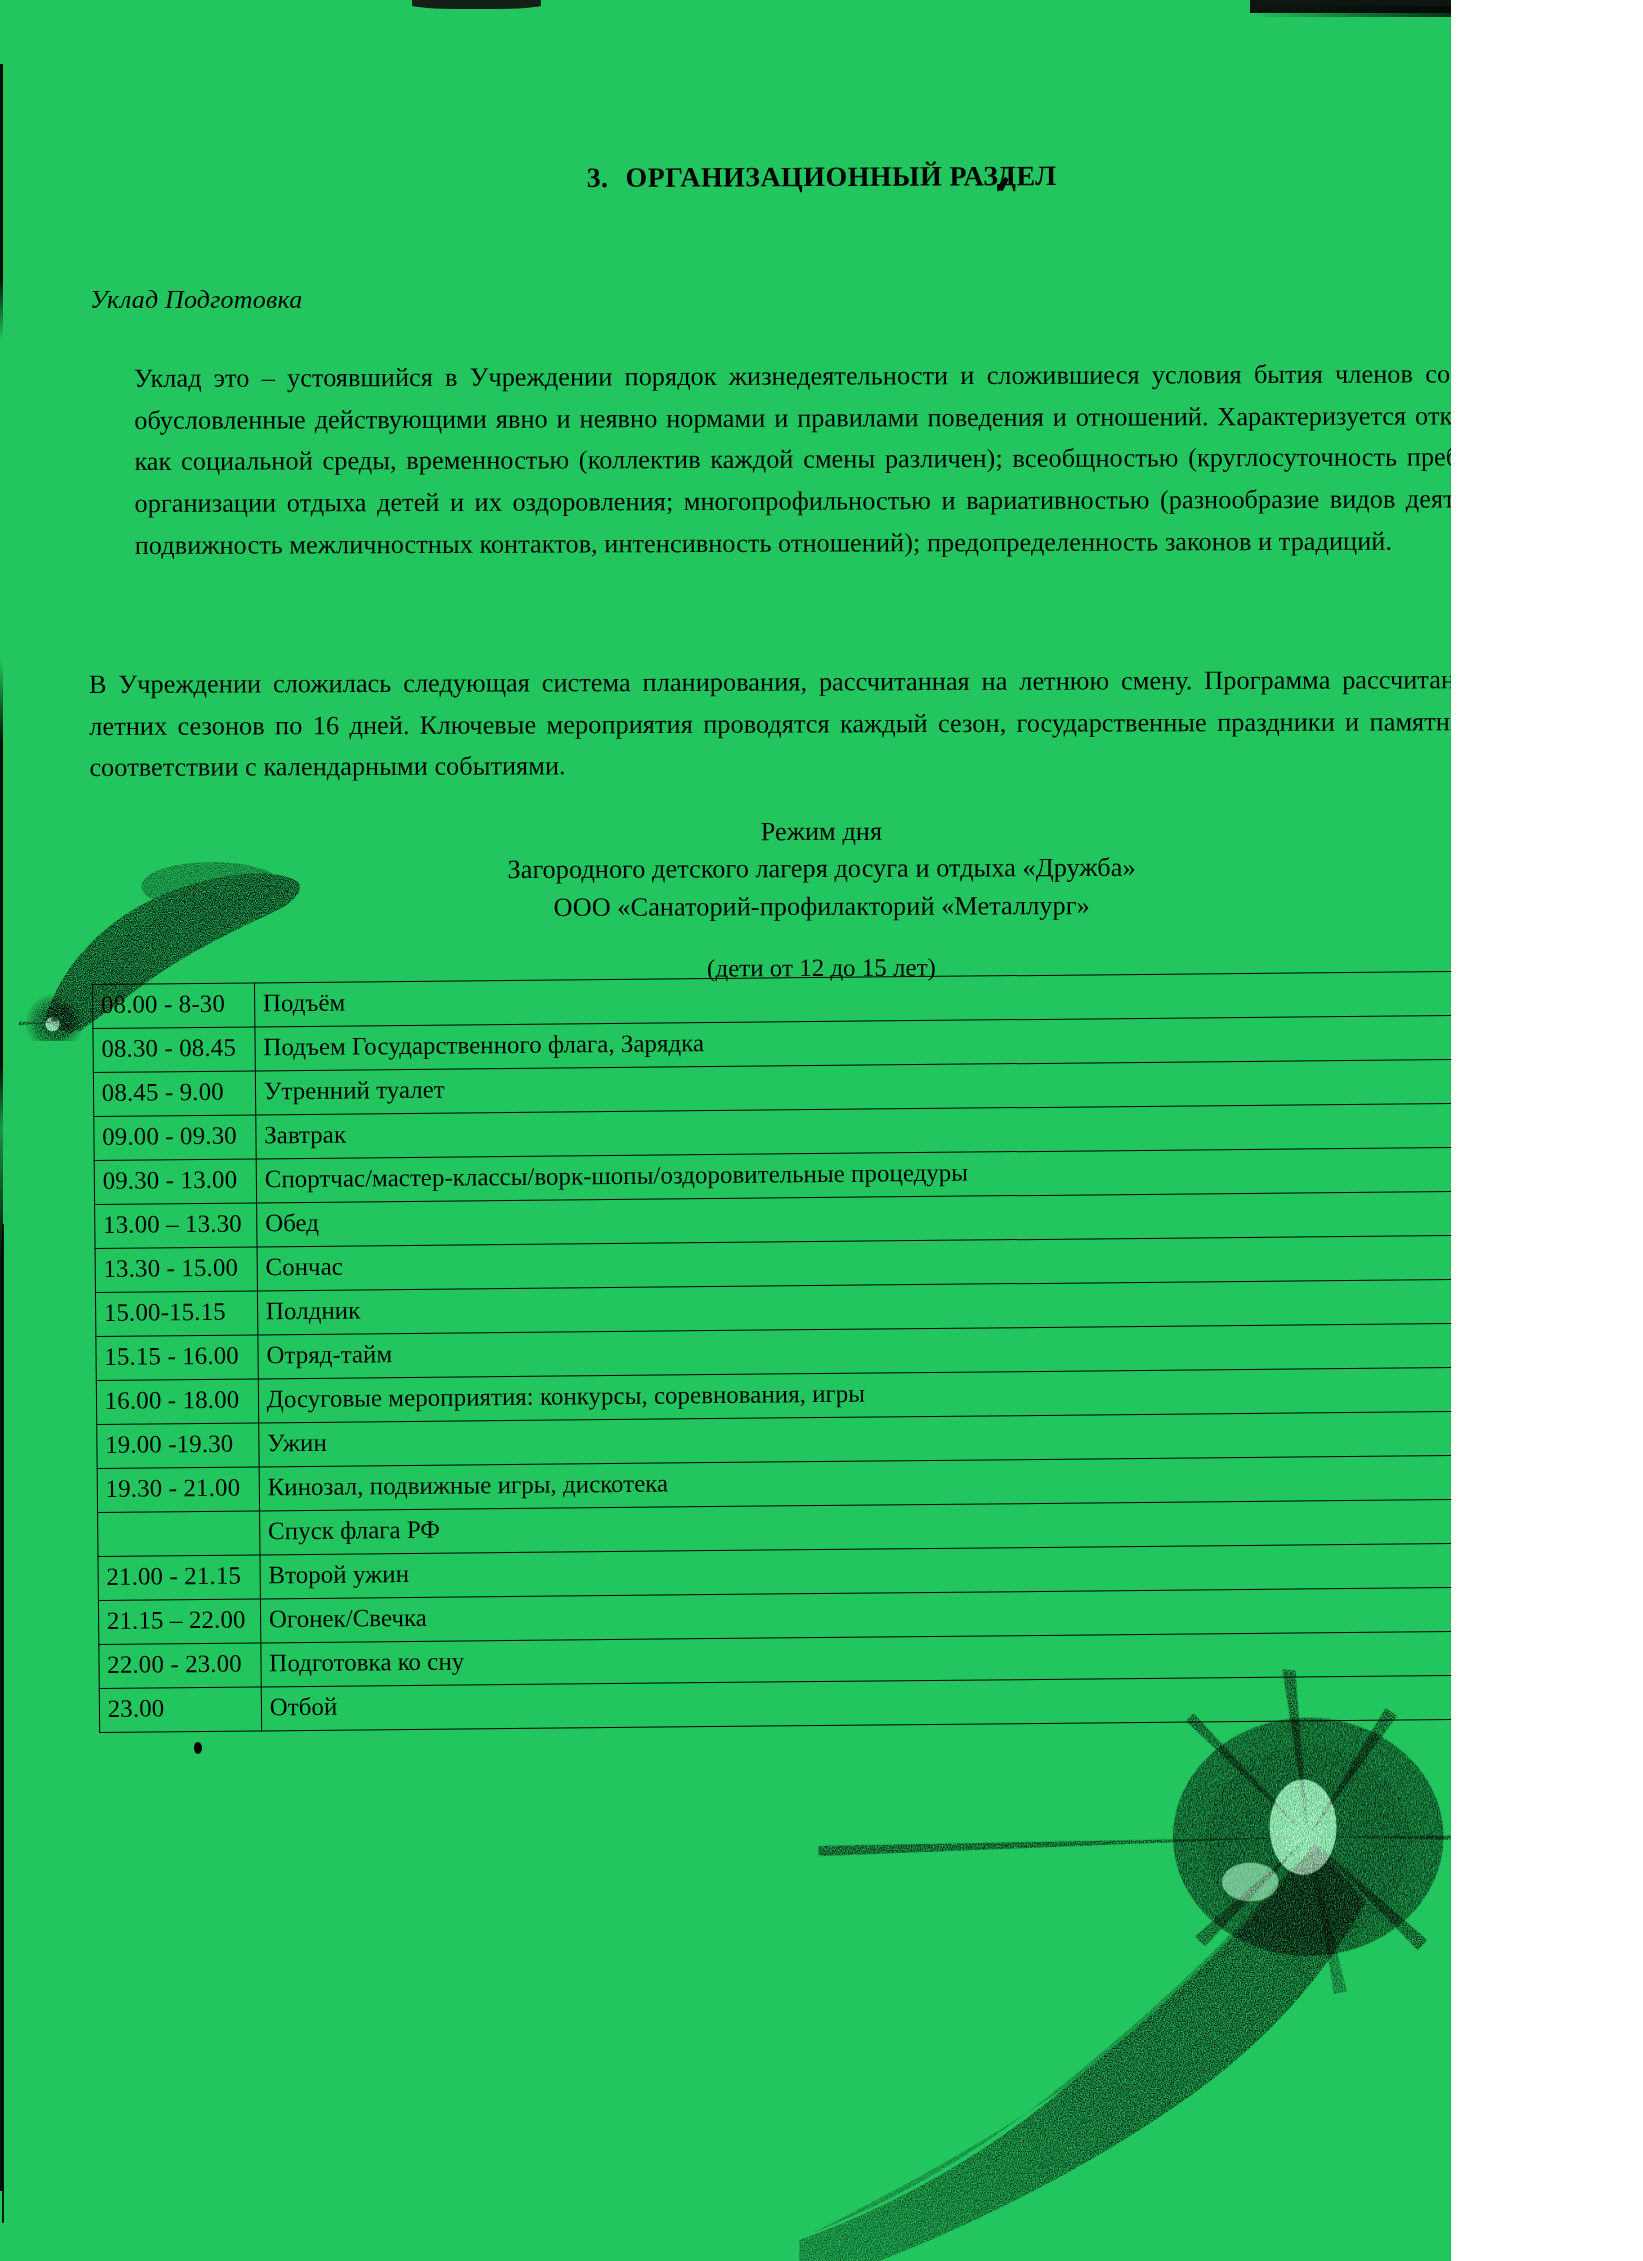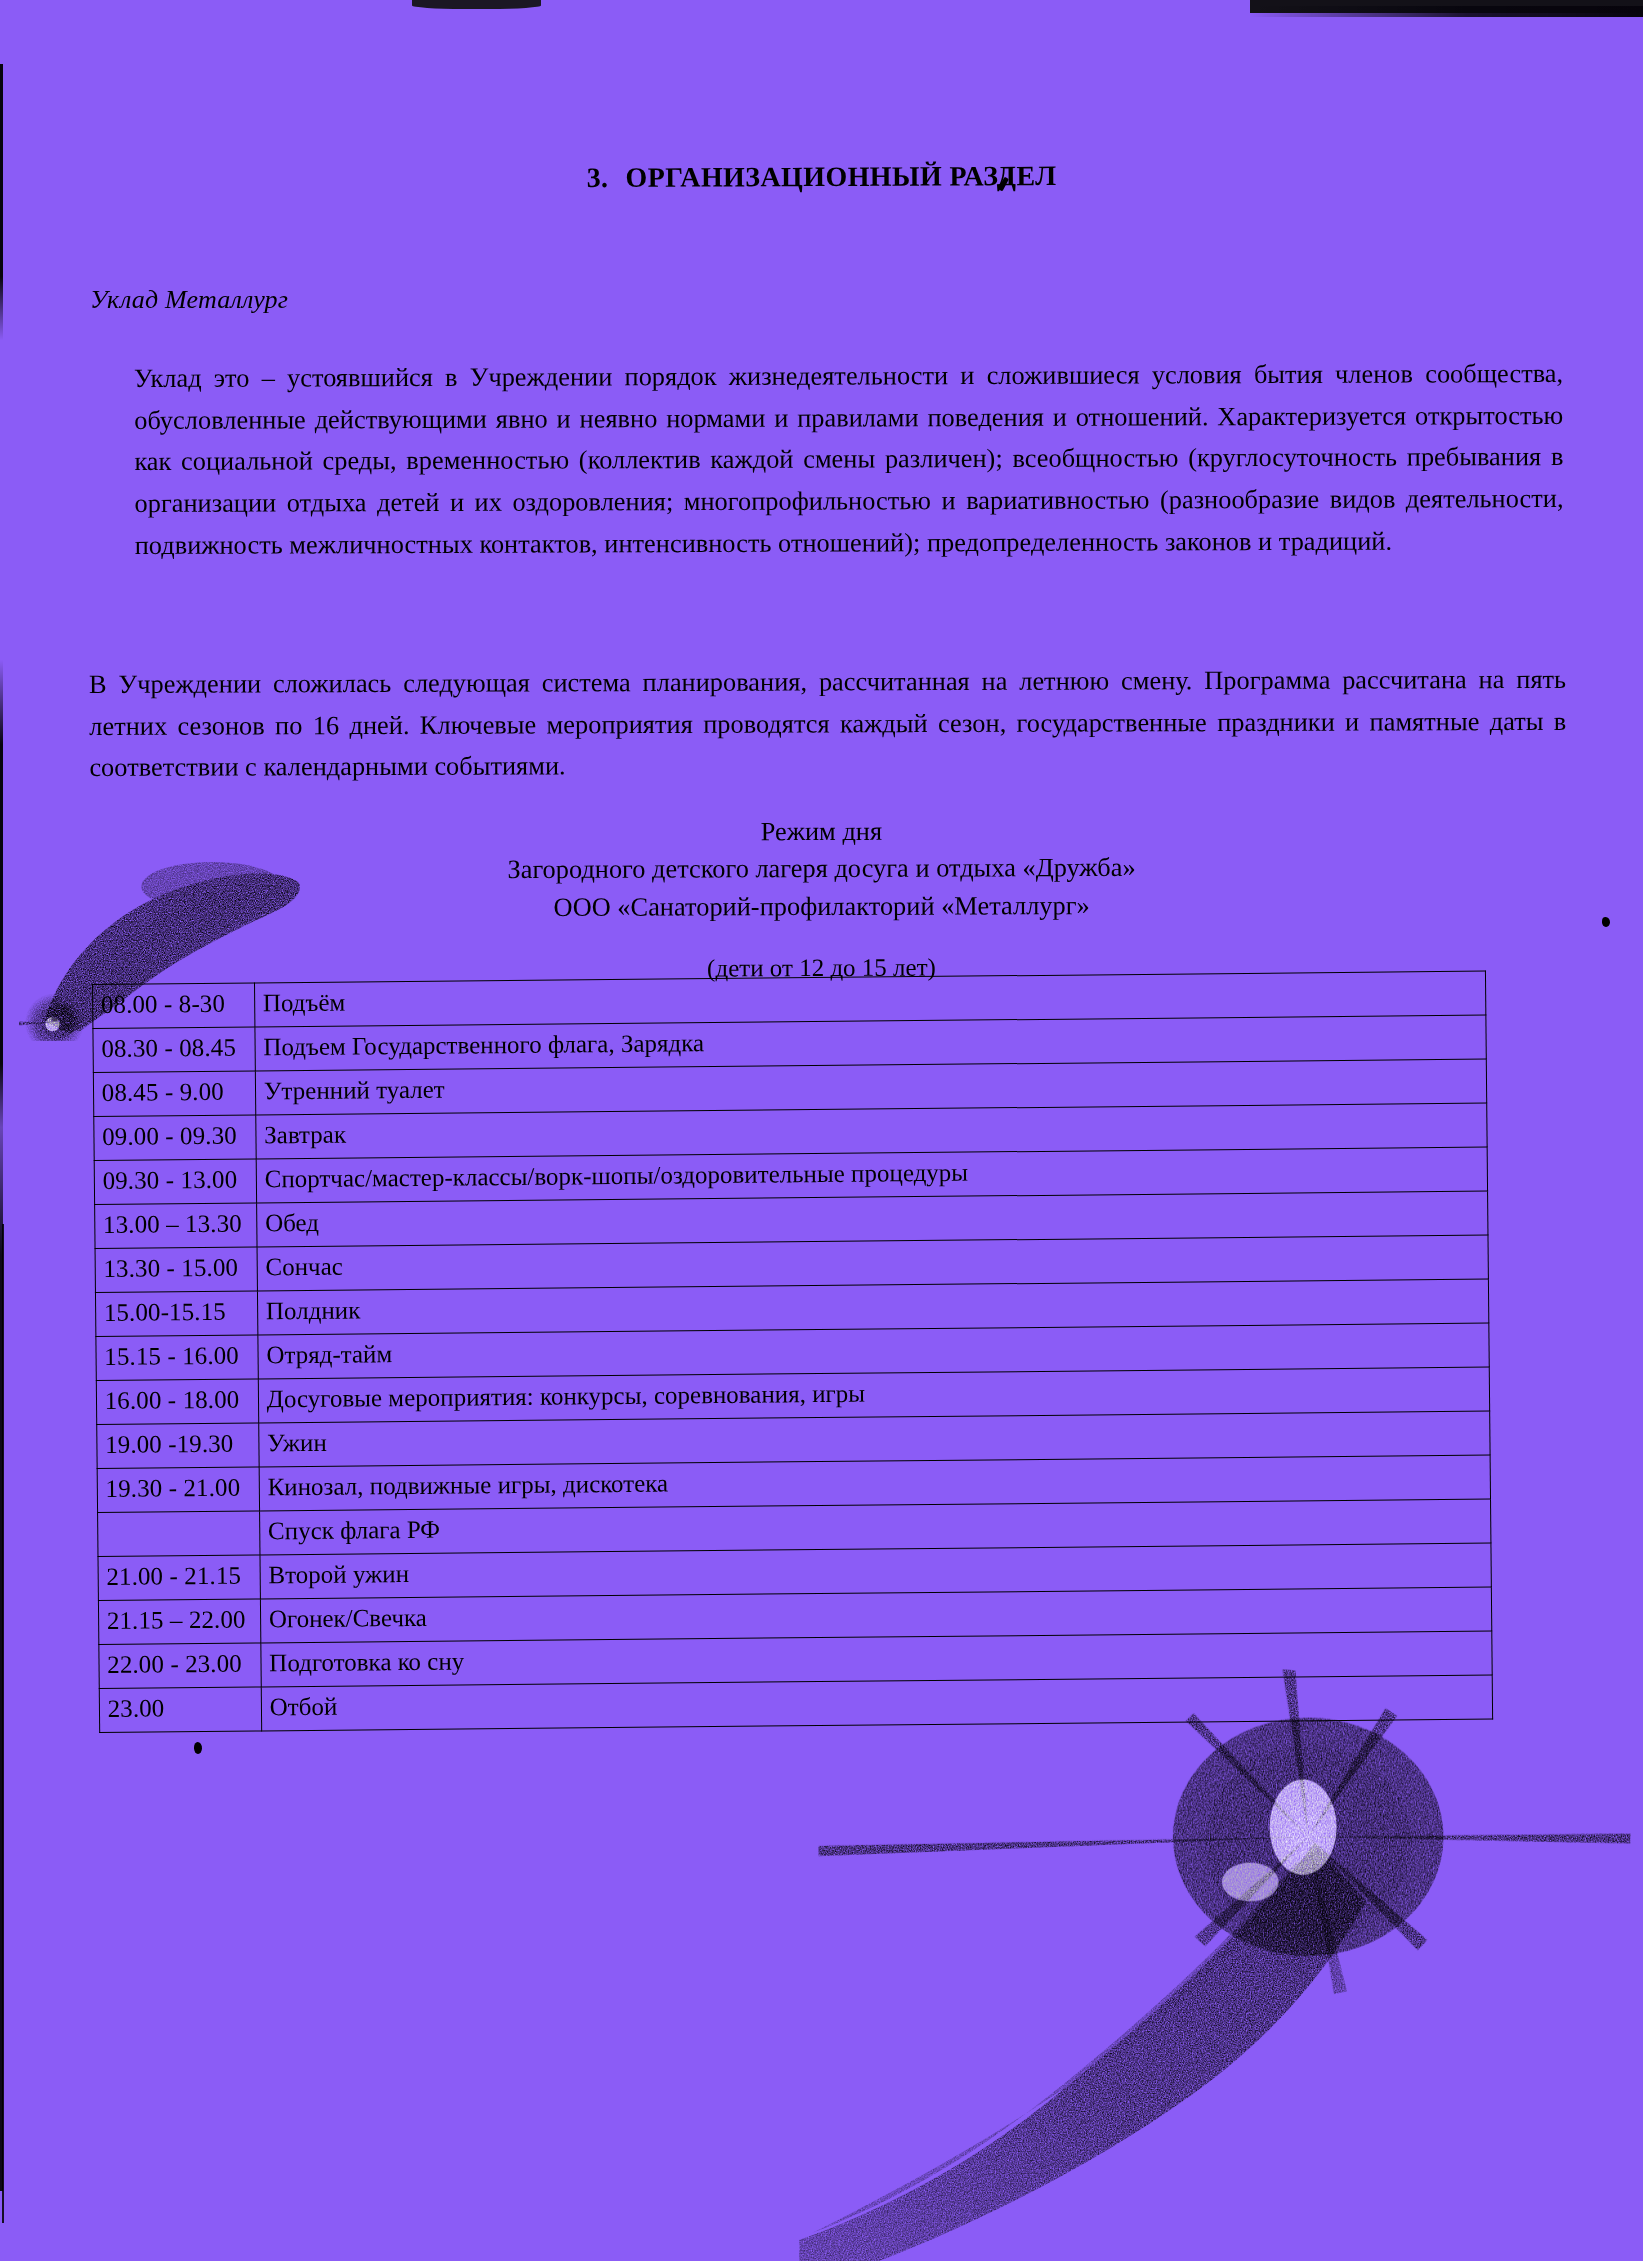--- a/index.html
+++ b/index.html
@@ -4,23 +4,23 @@
 <title>Организационный раздел — Режим дня</title>
 <style>
   html, body {
     margin: 0;
     padding: 0;
     background: #ffffff;
   }
 
   #page {
     position: relative;
-    width: 1643px;
+    width: 1451px;
     height: 2261px;
-    background: #8b5cf6;
+    background: #22c55e;
     overflow: hidden;
     font-family: "Liberation Serif", "DejaVu Serif", serif;
     color: #000000;
     -webkit-font-smoothing: none;
   }
 
   
   .scan-edge-top-a {
     position: absolute;
     left: 412px; top: 0px;
@@ -194,21 +194,21 @@
 
   <div class="scan-edge-top-a"></div>
   <div class="scan-edge-top-b"></div>
   <div class="scan-edge-left"></div>
   <div class="scan-edge-left2"></div>
 
   <div class="doc-heading">
     <span class="num">3.</span><span>ОРГАНИЗАЦИОННЫЙ РАЗДЕЛ</span>
   </div>
 
-  <div class="subhead-italic">Уклад Металлург</div>
+  <div class="subhead-italic">Уклад Подготовка</div>
 
   <div class="para" id="para-1">Уклад это – устоявшийся в Учреждении порядок жизнедеятельности и сложившиеся условия бытия членов сообщества, обусловленные действующими явно и неявно нормами и правилами поведения и отношений. Характеризуется открытостью как социальной среды, временностью (коллектив каждой смены различен); всеобщностью (круглосуточность пребывания в организации отдыха детей и их оздоровления; многопрофильностью и вариативностью (разнообразие видов деятельности, подвижность межличностных контактов, интенсивность отношений); предопределенность законов и традиций.</div>
   <div class="para" id="para-2">В Учреждении сложилась следующая система планирования, рассчитанная на летнюю смену. Программа рассчитана на пять летних сезонов по 16 дней. Ключевые мероприятия проводятся каждый сезон, государственные праздники и памятные даты в соответствии с календарными событиями.</div>
 
   <div class="caption-block">
     <div>Режим дня</div>
     <div>Загородного детского лагеря досуга и отдыха «Дружба»</div>
     <div>ООО «Санаторий-профилакторий «Металлург»</div>
   </div>
   <div class="caption-sub">(дети от 12 до 15 лет)</div>

